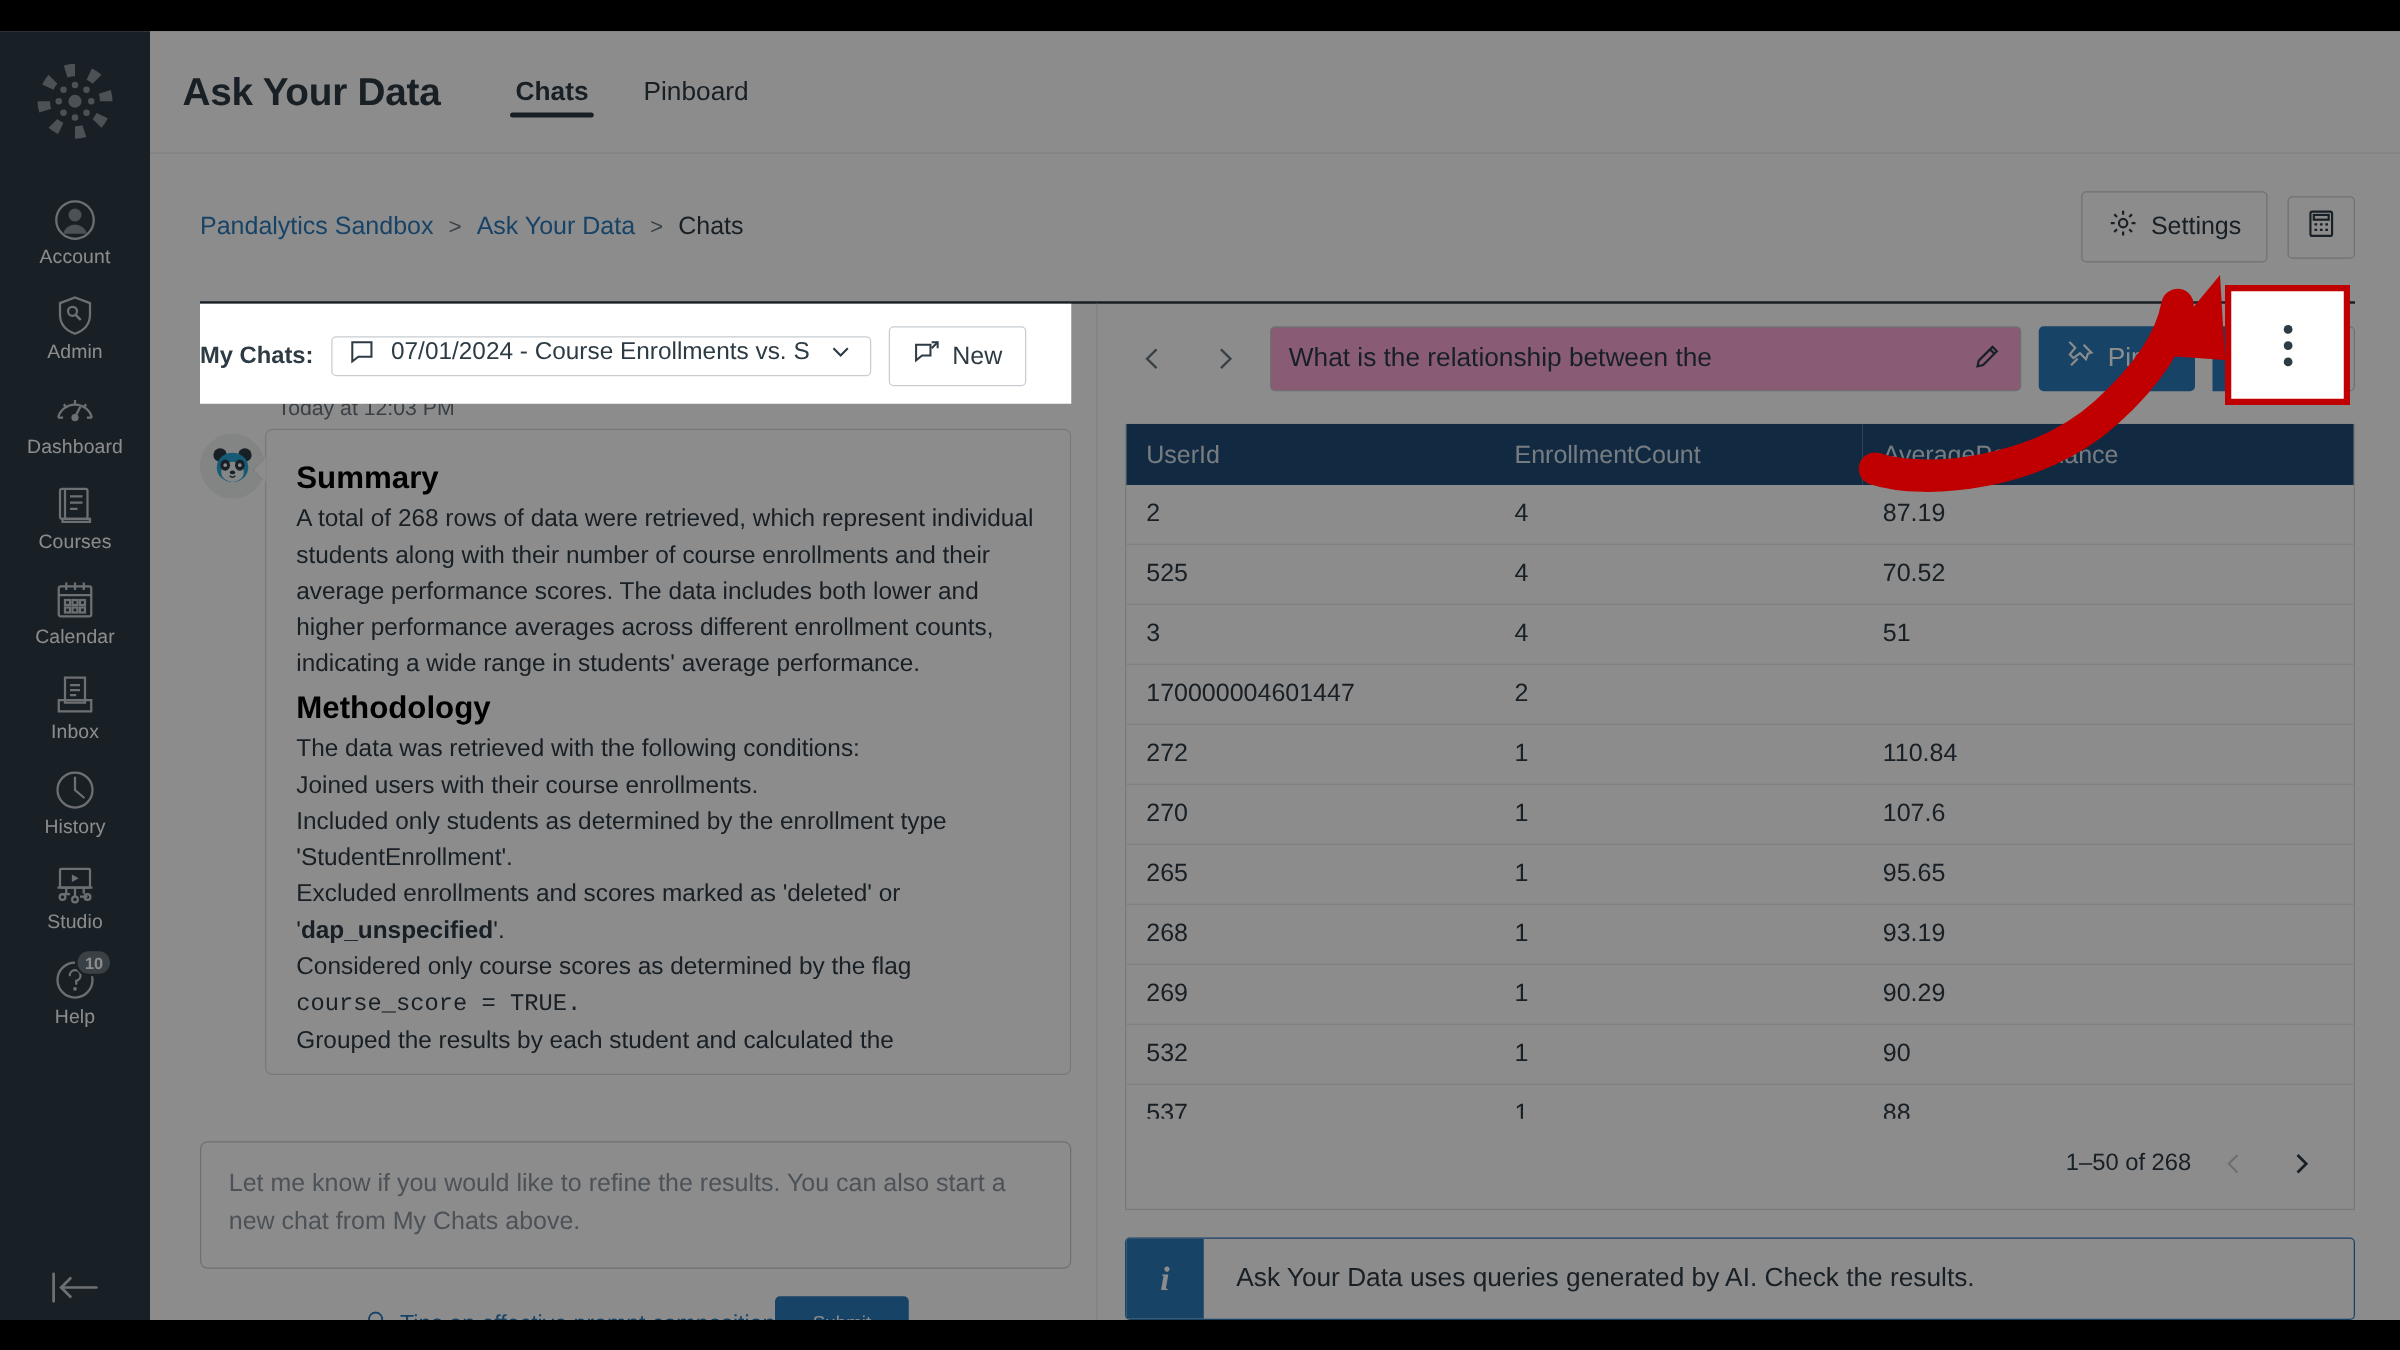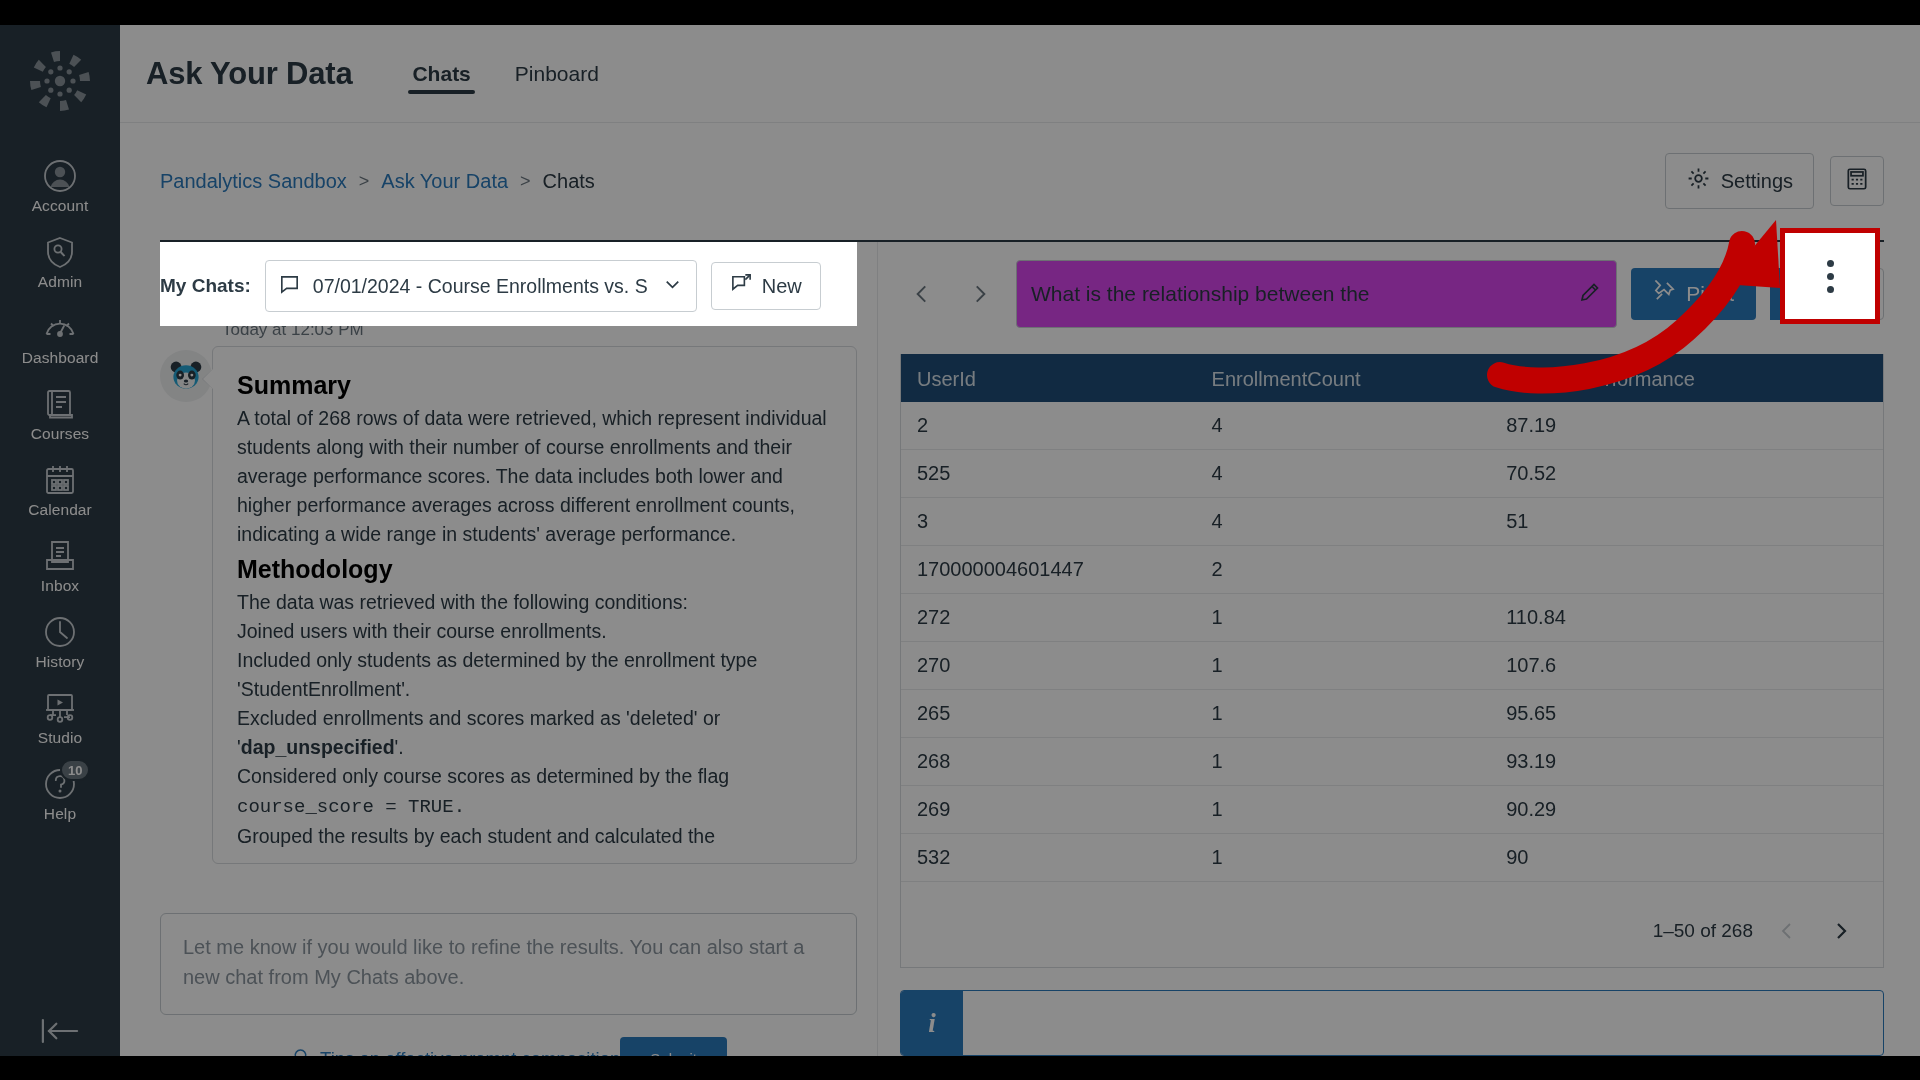--- a/index.html
+++ b/index.html
@@ -141,23 +141,23 @@
   
   .mychats {
     display: flex; align-items: center; gap: 14px;
     padding: 18px 0 14px 0;
     background: #fff;
     position: relative; z-index: 3;
   }
   .mychats-label { font-size: 19px; font-weight: bold; color: #2D3B45; }
   .select-box {
     flex: 0 0 432px;
-    height: 52px;
+    height: 32px;
     border: 1px solid #C7CDD1; border-radius: 4px;
-    display: flex; align-items: center;
+    display: flex; 
     padding: 0 12px; gap: 12px;
     background: #fff; cursor: pointer;
     overflow: hidden;
   }
   .select-val {
     flex: 1 1 auto; font-size: 19.5px; color: #2D3B45;
     white-space: nowrap; overflow: hidden;
   }
   .btn-new {
     display: flex; align-items: center; gap: 9px;
@@ -251,22 +251,22 @@
     display: flex; align-items: center; gap: 14px;
     padding: 18px 0 14px 0;
   }
   .navarrow {
     width: 44px; height: 44px;
     display: flex; align-items: center; justify-content: center;
     color: #6B7780; cursor: pointer;
   }
   .qbox {
     flex: 1 1 auto;
-    height: 68px;
-    border: 1px solid #C7CDD1; border-radius: 4px; background: #d946ef;
+    height: 52px;
+    border: 1px solid #C7CDD1; border-radius: 4px; background: #f9a8d4;
     display: flex; align-items: center;
     padding: 0 14px; gap: 10px;
     min-width: 0; overflow: hidden;
   }
   .qtext {
     flex: 1 1 auto; font-size: 21px; color: #2D3B45;
     white-space: nowrap; overflow: hidden;
   }
   .btn-pin {
     display: flex; align-items: center; gap: 10px;
@@ -791,20 +791,21 @@
             <span class="pagebtn">
               <svg viewBox="0 0 24 24" width="24" height="24" fill="none" stroke="#2D3B45" stroke-width="2.2">
                   <path d="M9 5l7 7-7 7"></path>
                 </svg>
             </span>
           </div>
         </div>
 
         <div class="infobar">
           <div class="infobar-icon">i</div>
+          <div class="infobar-text">Ask Your Data uses queries generated by AI. Check the results.</div>
         </div>
 
       </section>
     </div>
   </div>
 </div>
 
 <div id="scrim"></div>
 
 <div id="highlight-box">

